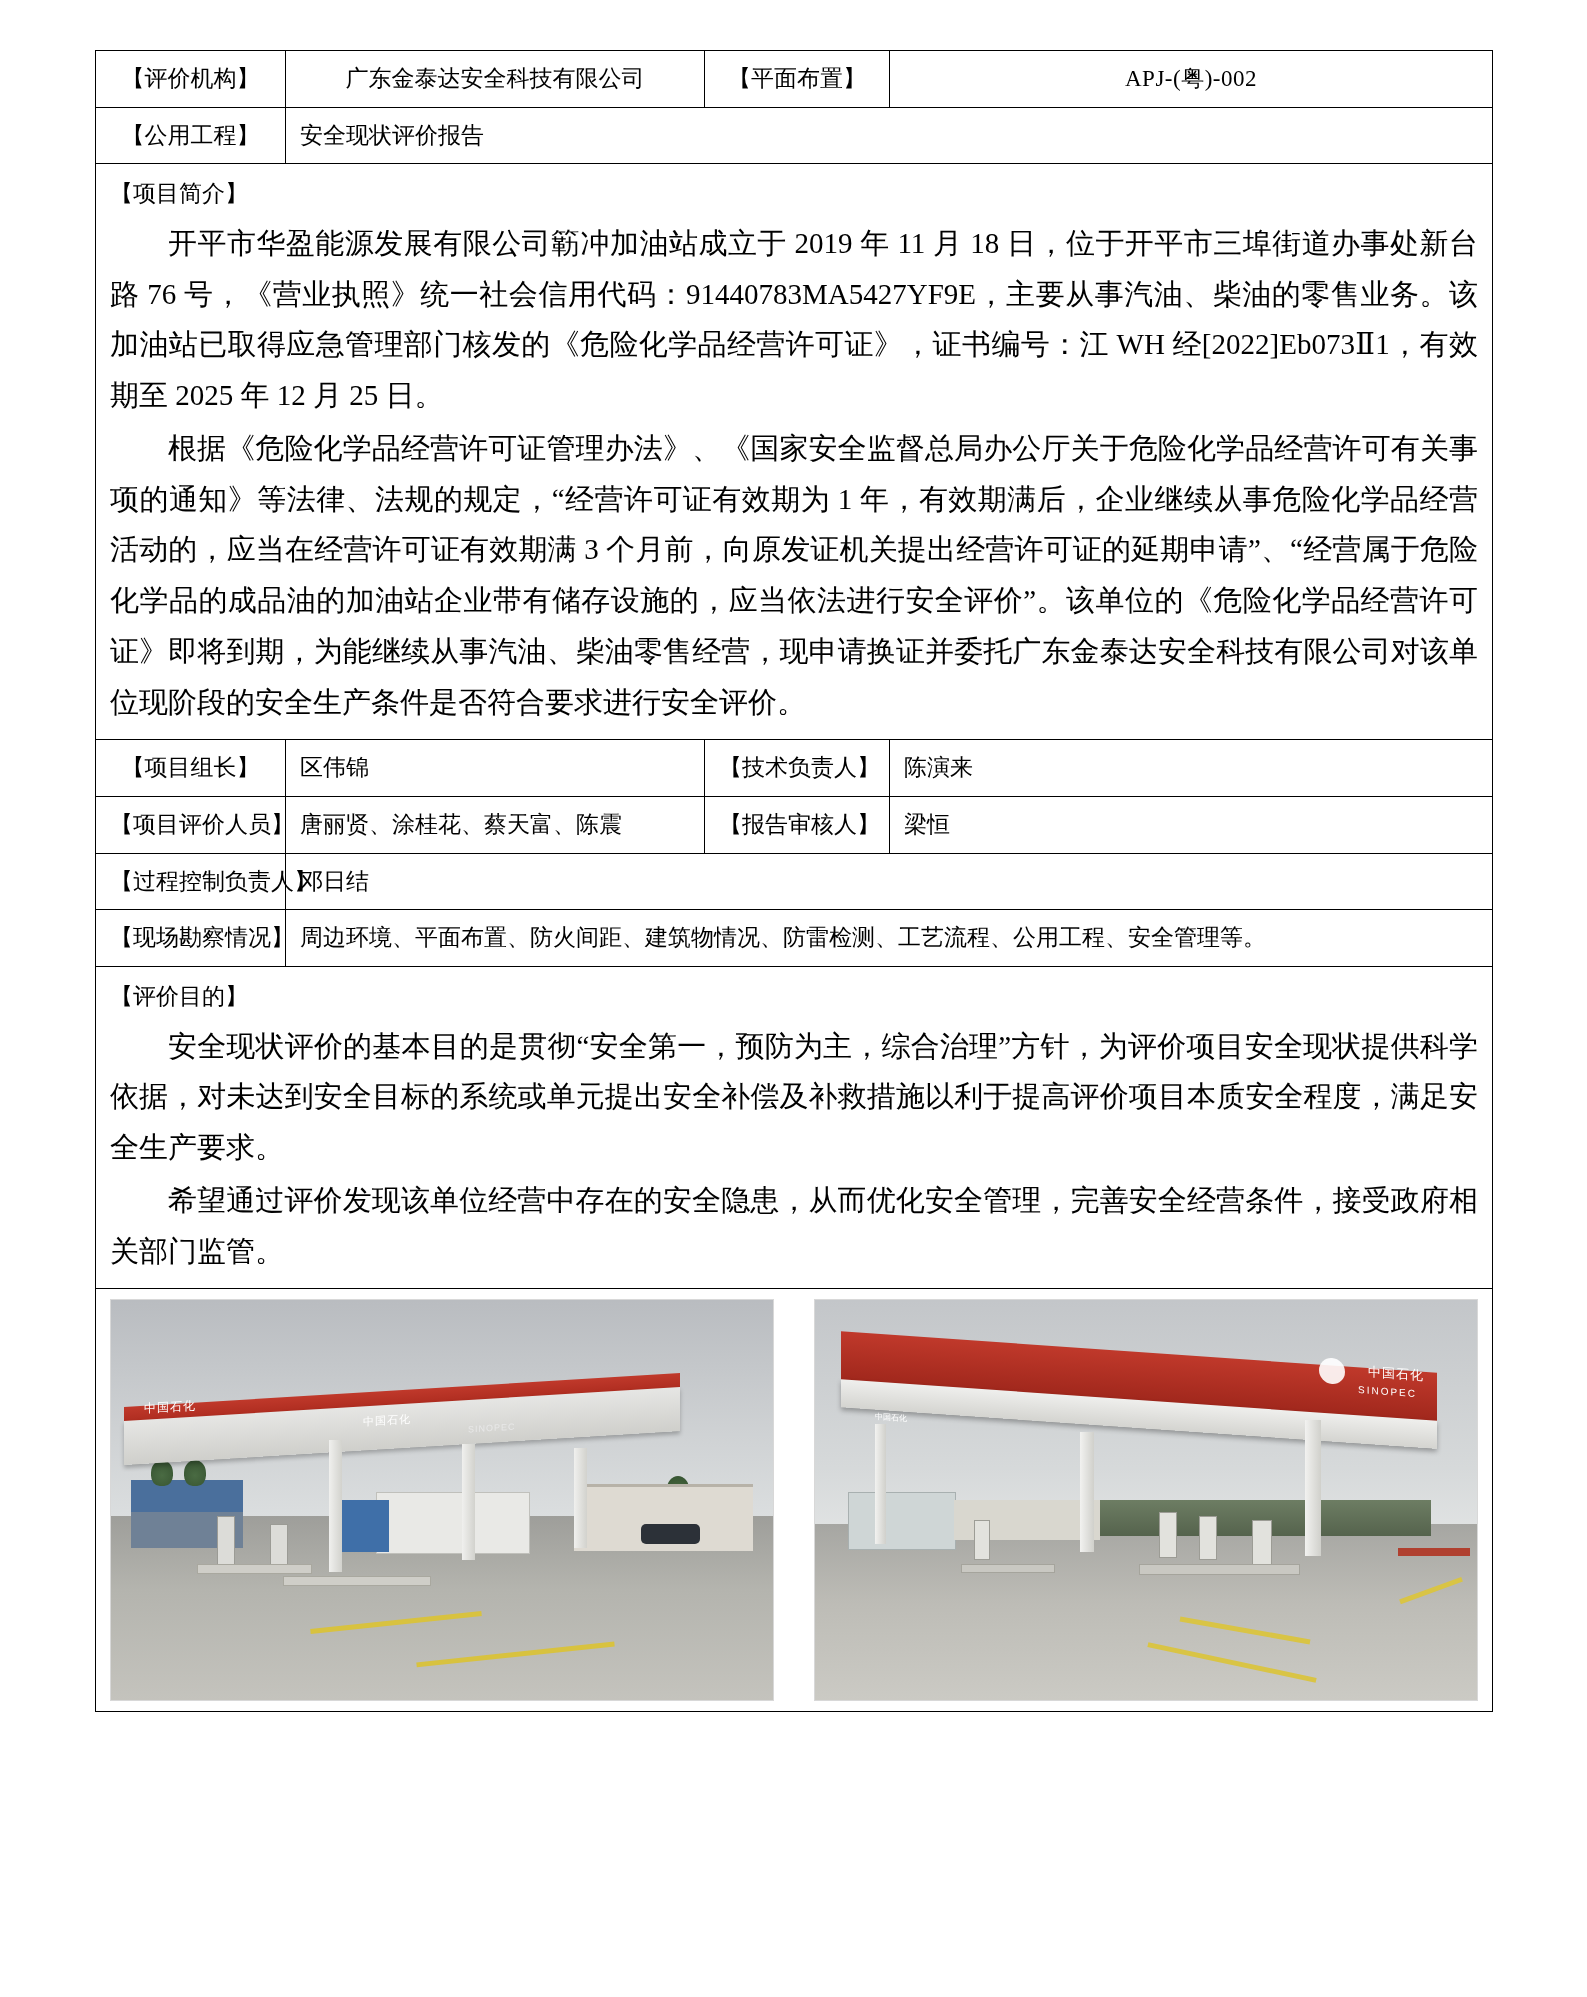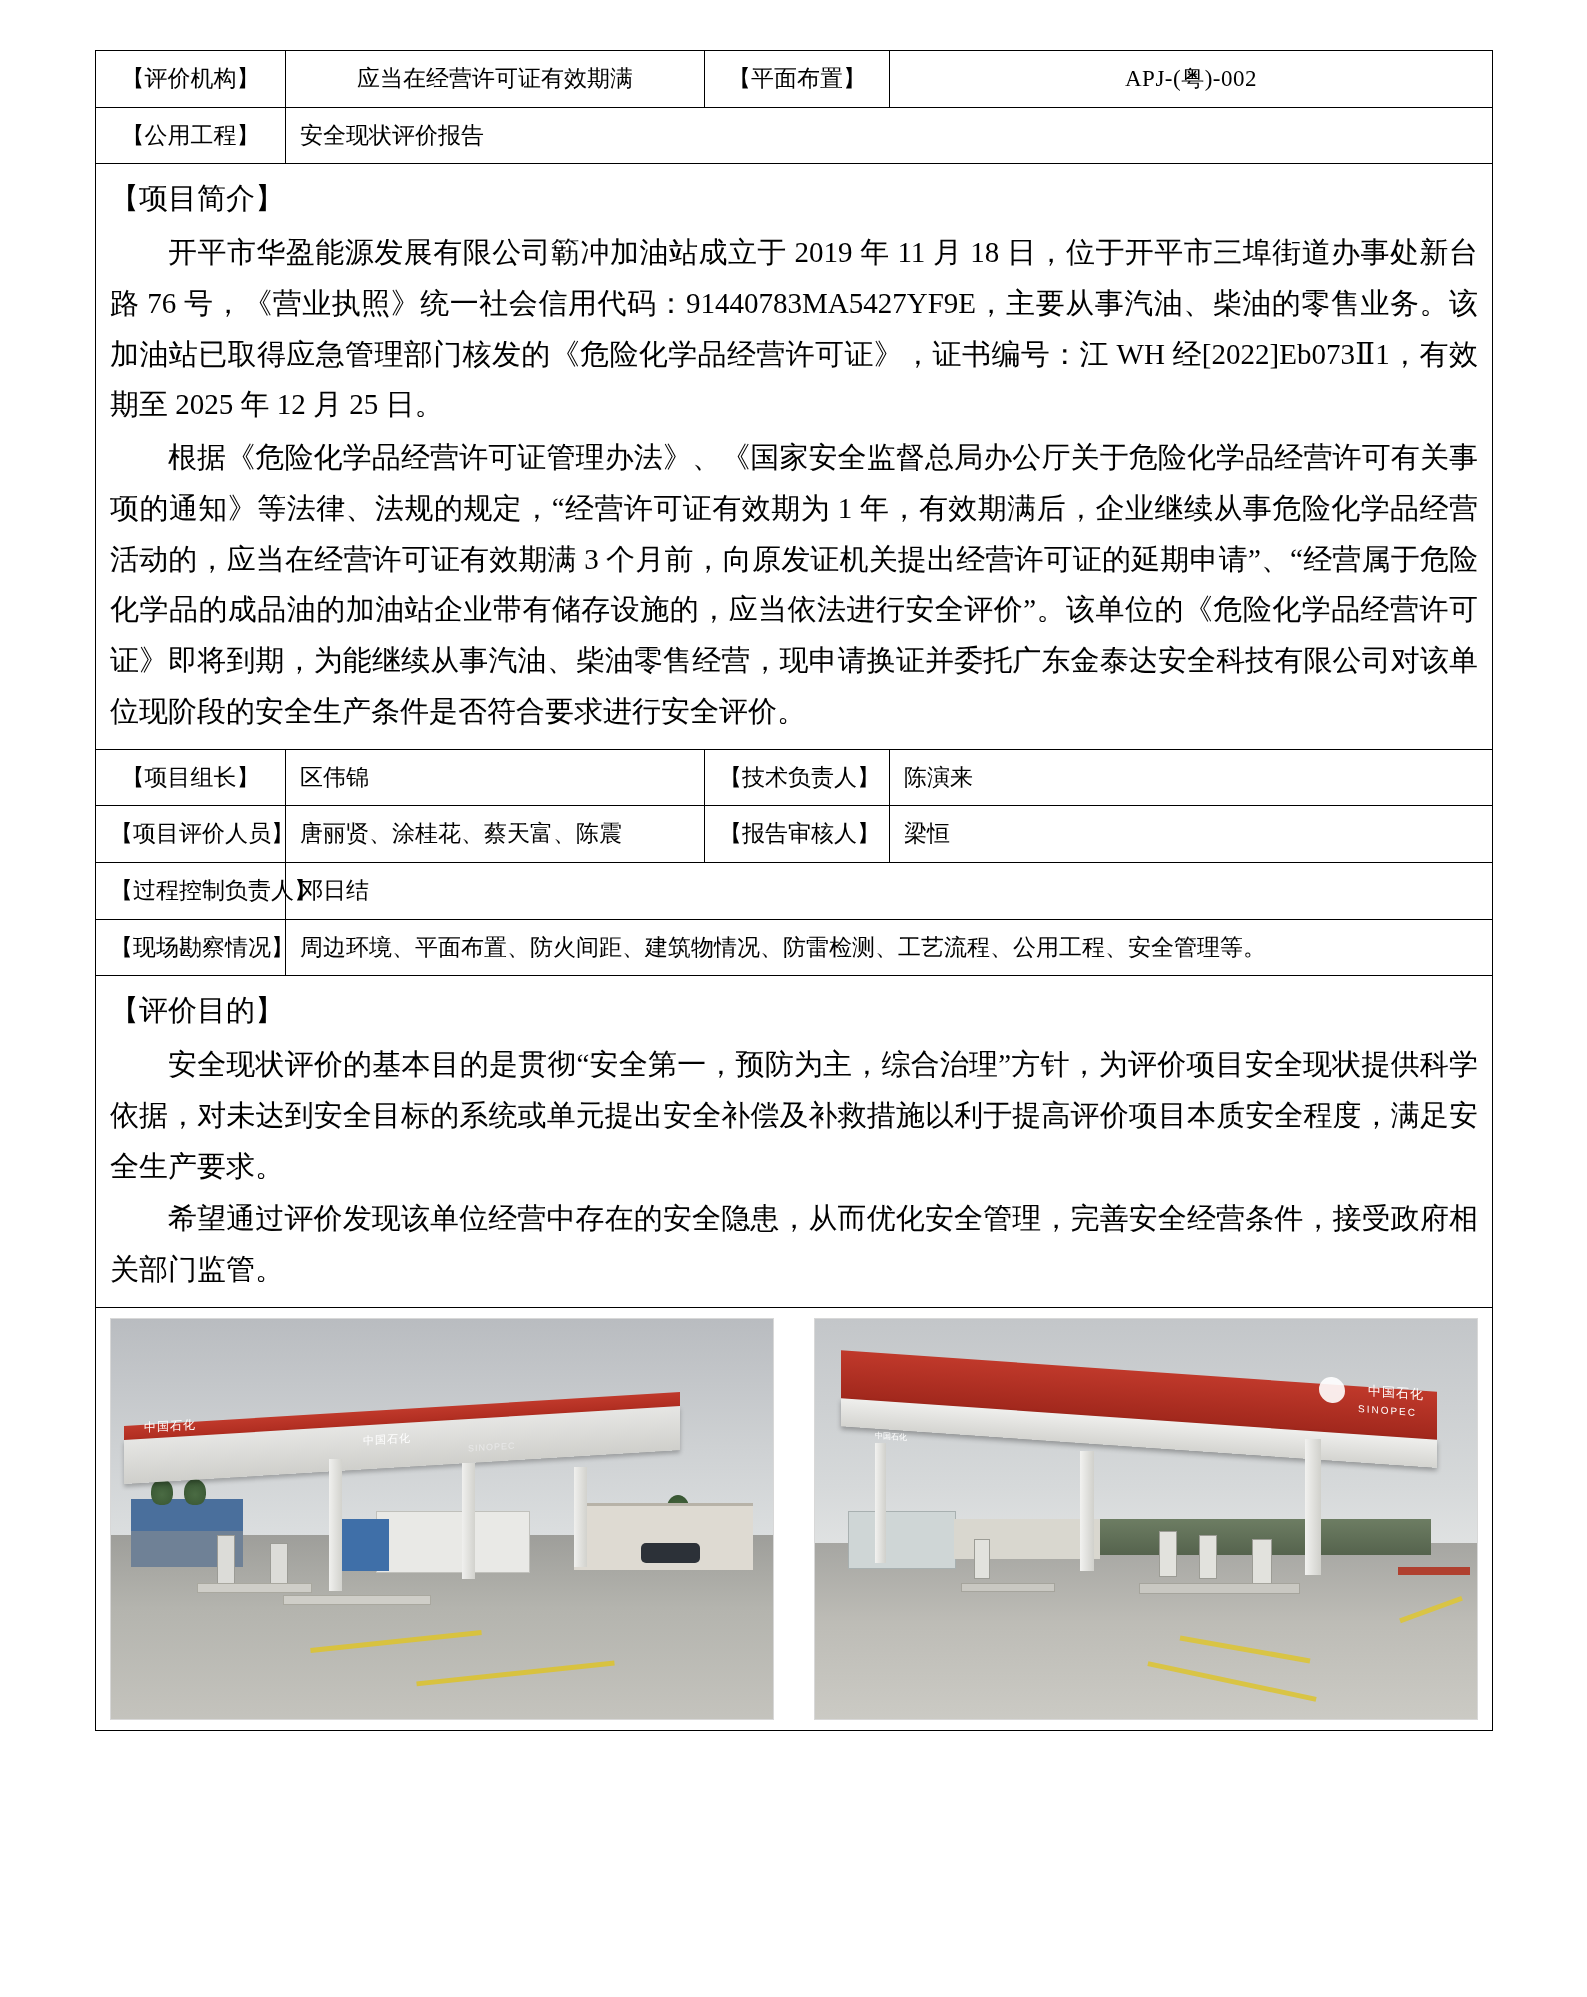--- a/index.html
+++ b/index.html
@@ -42,21 +42,21 @@
     letter-spacing: 0.5px;
   }
   .para {
     text-indent: 2em;
     margin: 0 0 2px 0;
     font-size: 29px;
     line-height: 1.75;
     text-align: justify;
   }
   .sect-title {
-    font-size: 29px;
+    font-size: 23px;
     margin: 2px 0 6px 0;
   }
   .block-cell {
     padding: 12px 16px 14px 16px;
   }
   .imgcell {
     padding: 16px 14px 20px 14px;
   }
   .photo-row {
     display: flex;
@@ -249,21 +249,21 @@
   <table class="doc">
     <colgroup>
       <col style="width:190px">
       <col style="width:419px">
       <col style="width:185px">
       <col style="width:603px">
     </colgroup>
     <tbody>
       <tr>
         <td class="lbl">【评价机构】</td>
-        <td class="ctr">应当在经营许可证有效期满</td>
+        <td class="ctr">广东金泰达安全科技有限公司</td>
         <td class="lbl">【平面布置】</td>
         <td class="ctr mono-ish">APJ-(粤)-002</td>
       </tr>
       <tr>
         <td class="lbl">【公用工程】</td>
         <td colspan="3">安全现状评价报告</td>
       </tr>
       <tr>
         <td colspan="4" class="block-cell">
           <div class="sect-title">【项目简介】</div>

